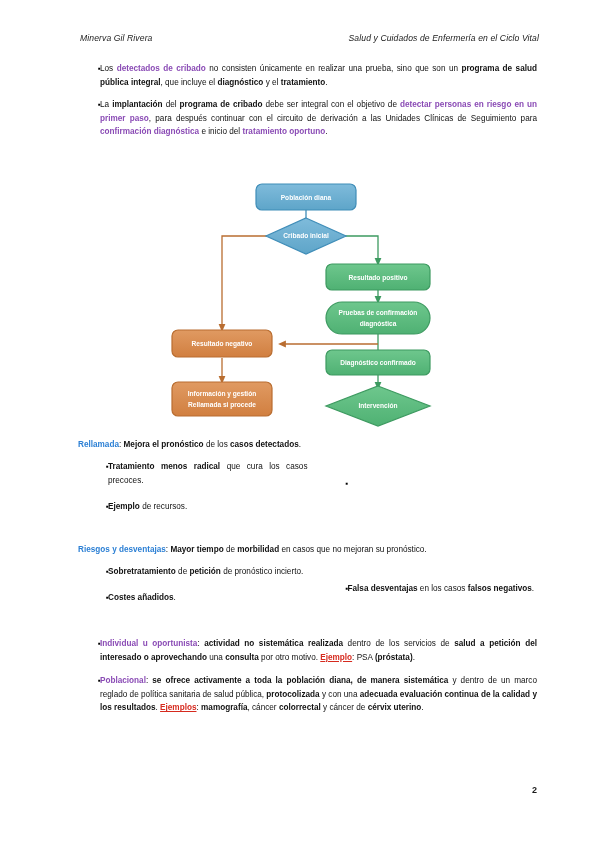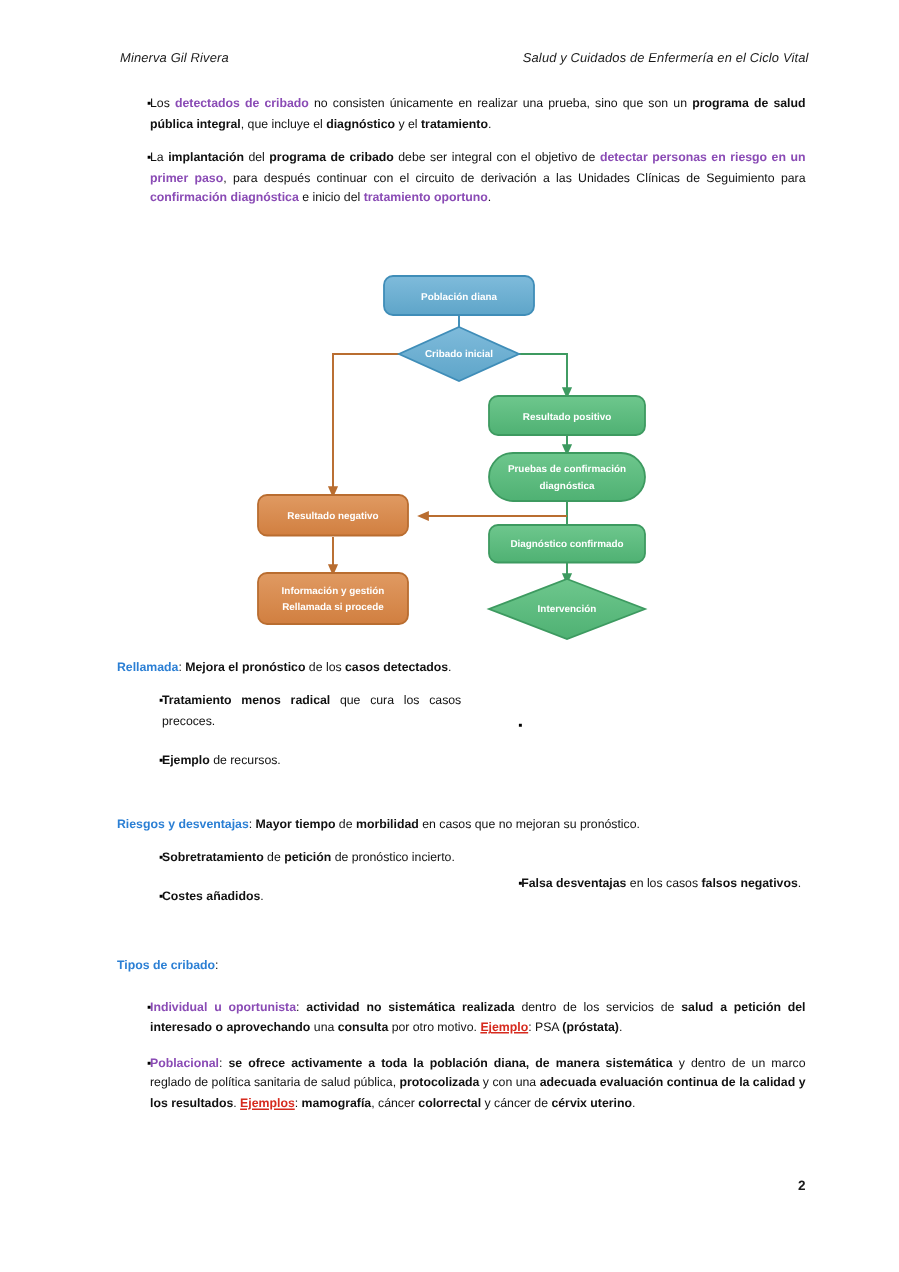--- a/index.html
+++ b/index.html
@@ -270,21 +270,20 @@
       <div class="col right">
         <div class="bullet-row">
           <span class="bullet-dot"></span>
           <span class="bullet-body"><span class="bold">Falsa desventajas</span><span> en los casos </span><span class="bold">falsos negativos</span><span>.</span></span>
         </div>
       </div>
     </div>
   </div>
 
   <div class="content" style="top:637px;">
-    <div class="lead-line" style="margin-bottom:14px;"><span class="blue">Tipos de cribado</span><span>:</span></div>
 
     <div class="bullet-row">
       <span class="bullet-dot"></span>
       <span class="bullet-body"><span class="purple">Individual u oportunista</span><span>: </span><span class="bold">actividad no sistemática realizada</span><span> dentro de los servicios de </span><span class="bold">salud a petición del interesado o aprovechando</span><span> una </span><span class="bold">consulta</span><span> por otro motivo. </span><span class="red-hl">Ejemplo</span><span>: PSA </span><span class="bold">(próstata)</span><span>.</span></span>
     </div>
     <div class="bullet-row" style="margin-top:10px;">
       <span class="bullet-dot"></span>
       <span class="bullet-body"><span class="purple">Poblacional</span><span>: </span><span class="bold">se ofrece activamente a toda la población diana, de manera sistemática</span><span> y dentro de un marco reglado de política sanitaria de salud pública, </span><span class="bold">protocolizada</span><span> y con una </span><span class="bold">adecuada evaluación continua de la calidad y los resultados</span><span>. </span><span class="red-hl">Ejemplos</span><span>: </span><span class="bold">mamografía</span><span>, cáncer </span><span class="bold">colorrectal</span><span> y cáncer de </span><span class="bold">cérvix uterino</span><span>.</span></span>
     </div>
   </div>

